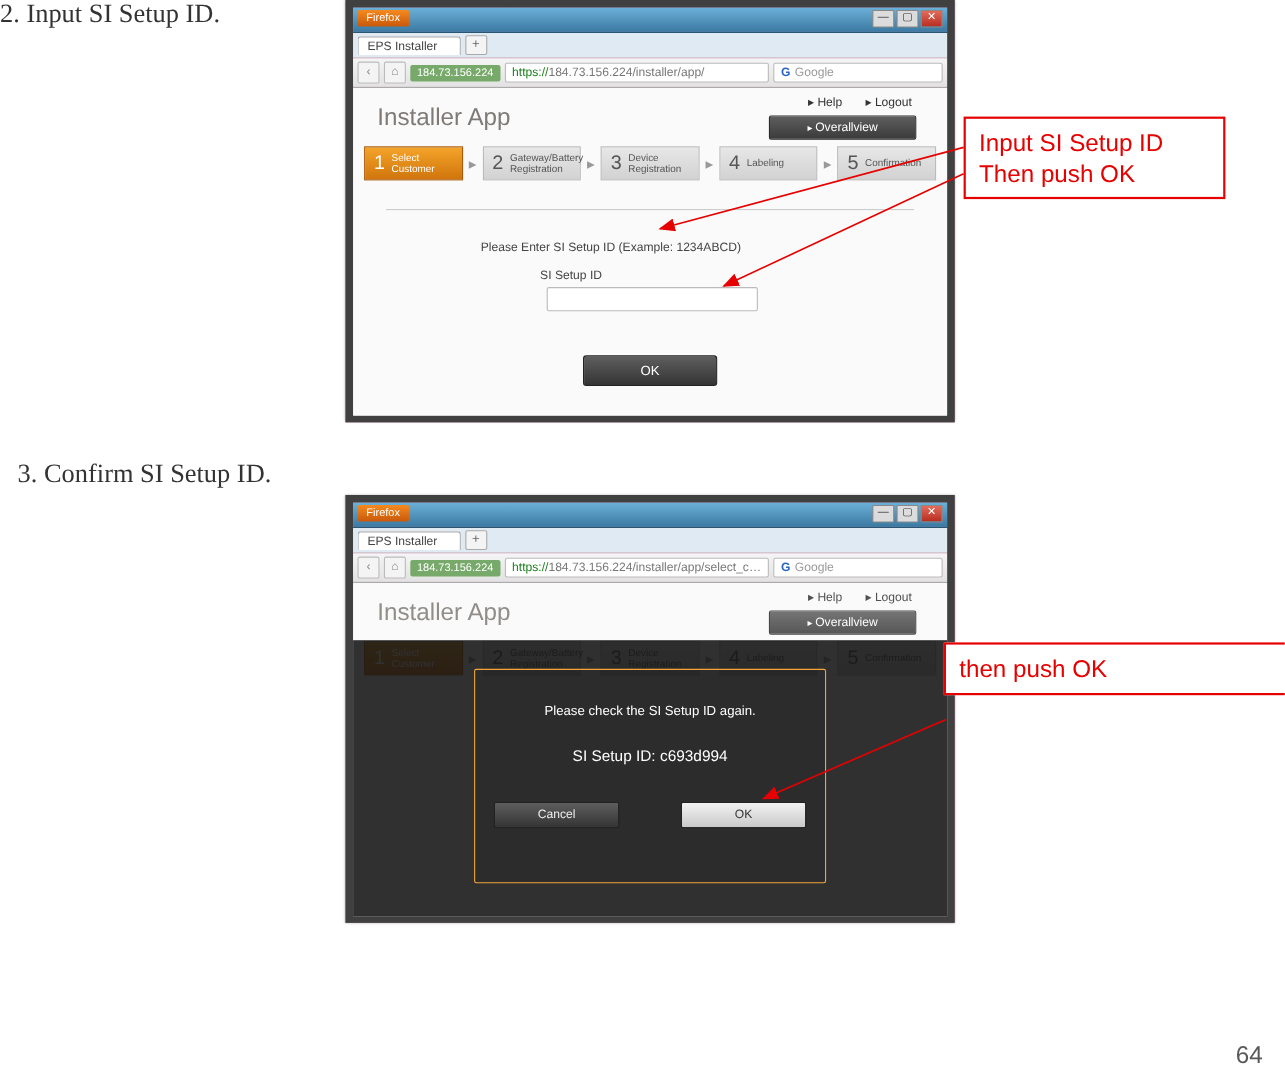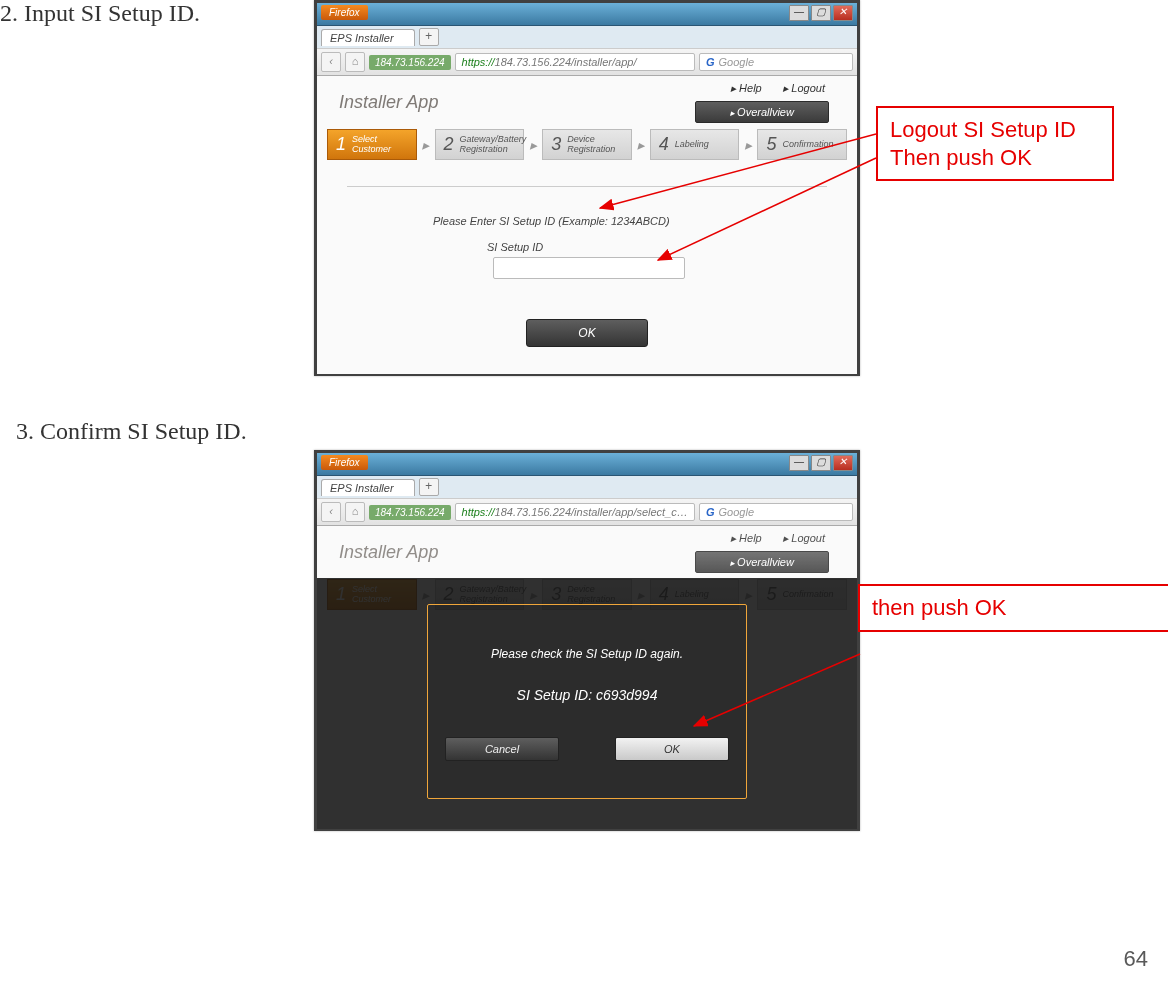--- a/index.html
+++ b/index.html
@@ -23,25 +23,24 @@
     right: 20px;
     bottom: 12px;
     font-size: 22px;
     color: #595959;
     font-family: sans-serif;
     margin-left: 29px;
   }
   
   .browser {
     position: absolute;
-    border: 3px solid #404040;
+    border: 7px solid #404040;
     background: #f9a8d4;
     box-shadow: 0 0 2px rgba(0,0,0,0.3);
     font-family: Arial, sans-serif;
-    font-style: italic;
   }
   .win-title {
     height: 22px;
     background: linear-gradient(#6bb0d8,#3b79a1);
     border-bottom: 1px solid #2a5573;
     position: relative;
   }
   .ff-btn {
     position: absolute;
     left: 4px; top: 2px;
@@ -172,21 +171,21 @@
     padding: 4px 6px;
     border-radius: 2px;
     border: 1px solid #2b2b2b;
   }
   .ov-btn::before { content: "▸ "; font-size: 9px; }
   .app-title-row {
     display:flex; align-items:center; justify-content:space-between;
     padding: 0 14px;
   }
   .app-title {
-    font-size: 18px;
+    font-size: 22px;
     color: #7f7a76;
     padding: 2px 0 8px 8px;
     font-family: Arial, sans-serif;
   }
   .steps {
     display: flex;
     align-items: stretch;
     padding: 0 10px 10px 10px;
     gap: 0;
   }
@@ -275,21 +274,21 @@
   .modal {
     position: absolute;
     left: 110px; right: 110px;
     top: 28px;
     bottom: 46px;
     border: 1px solid #f0a63a;
     border-radius: 2px;
     color: #fff;
     text-align: center;
     font-size: 12px;
-    padding-top: 42px;
+    padding-top: 30px;
     background: rgba(30,30,30,0.2);
   }
   .modal .setupid {
     font-size: 14px;
     margin-top: 26px;
   }
   .modal-btns {
     margin-top: 34px;
     display: flex;
     justify-content: center;
@@ -405,21 +404,21 @@
     <div class="divider"></div>
 
     <div class="s1-prompt">Please Enter SI Setup ID (Example: 1234ABCD)</div>
     <div class="s1-label">SI Setup ID</div>
     <div class="s1-input"></div>
     <div class="s1-ok">OK</div>
   </div>
 </div>
 
 <div class="callout" style="left:876px; top:106px; width:210px;">
-  <div>Logout SI Setup ID</div>
+  <div>Input SI Setup ID</div>
   <div>Then push OK</div>
 </div>
 <svg class="arrow" style="left:540px; top:120px; width:340px; height:150px;">
   <defs>
     <marker id="ah" markerWidth="10" markerHeight="8" refX="9" refY="4" orient="auto">
       <path d="M0,0 L10,4 L0,8 Z" fill="#e60000"></path>
     </marker>
   </defs>
   <line x1="336" y1="14" x2="60" y2="88" stroke="#e60000" stroke-width="1.5" marker-end="url(#ah)"></line>
   <line x1="336" y1="38" x2="118" y2="140" stroke="#e60000" stroke-width="1.5" marker-end="url(#ah)"></line>

